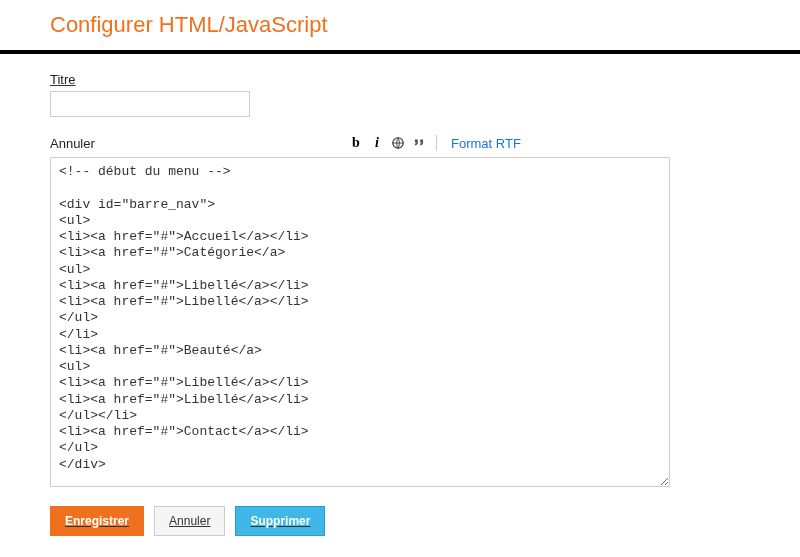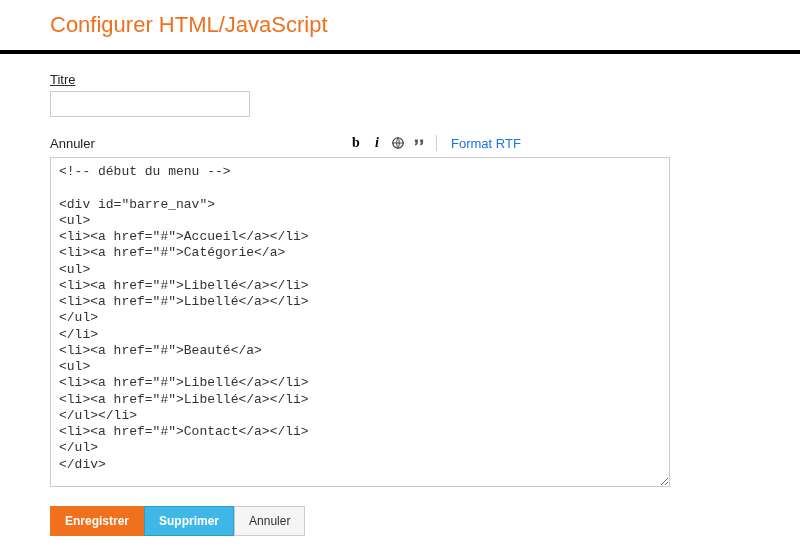--- a/index.html
+++ b/index.html
@@ -97,20 +97,22 @@
     font-size: 13px;
     line-height: 1.25;
     resize: both;
     color: #333;
     white-space: pre;
     overflow: auto;
   }
   .buttons {
     margin-top: 16px;
     display: flex;
+    gap: 10px;
+    text-decoration: underline;
   }
   .btn {
     height: 30px;
     padding: 0 14px;
     border: 1px solid;
     font-size: 12px;
     cursor: pointer;
     display: inline-flex;
     align-items: center;
     justify-content: center;
@@ -187,17 +189,17 @@
 &lt;li&gt;&lt;a href="#"&gt;Libellé&lt;/a&gt;&lt;/li&gt;
 &lt;/ul&gt;&lt;/li&gt;
 &lt;li&gt;&lt;a href="#"&gt;Contact&lt;/a&gt;&lt;/li&gt;
 &lt;/ul&gt;
 &lt;/div&gt;
 
 &lt;!-- fin du menu --&gt;</textarea>
 
     <div class="buttons">
       <button class="btn btn-primary">Enregistrer</button>
+      <button class="btn btn-default">Annuler</button>
       <button class="btn btn-delete">Supprimer</button>
-      <button class="btn btn-default">Annuler</button>
     </div>
   </div>
 </div>
 
 </body></html>

